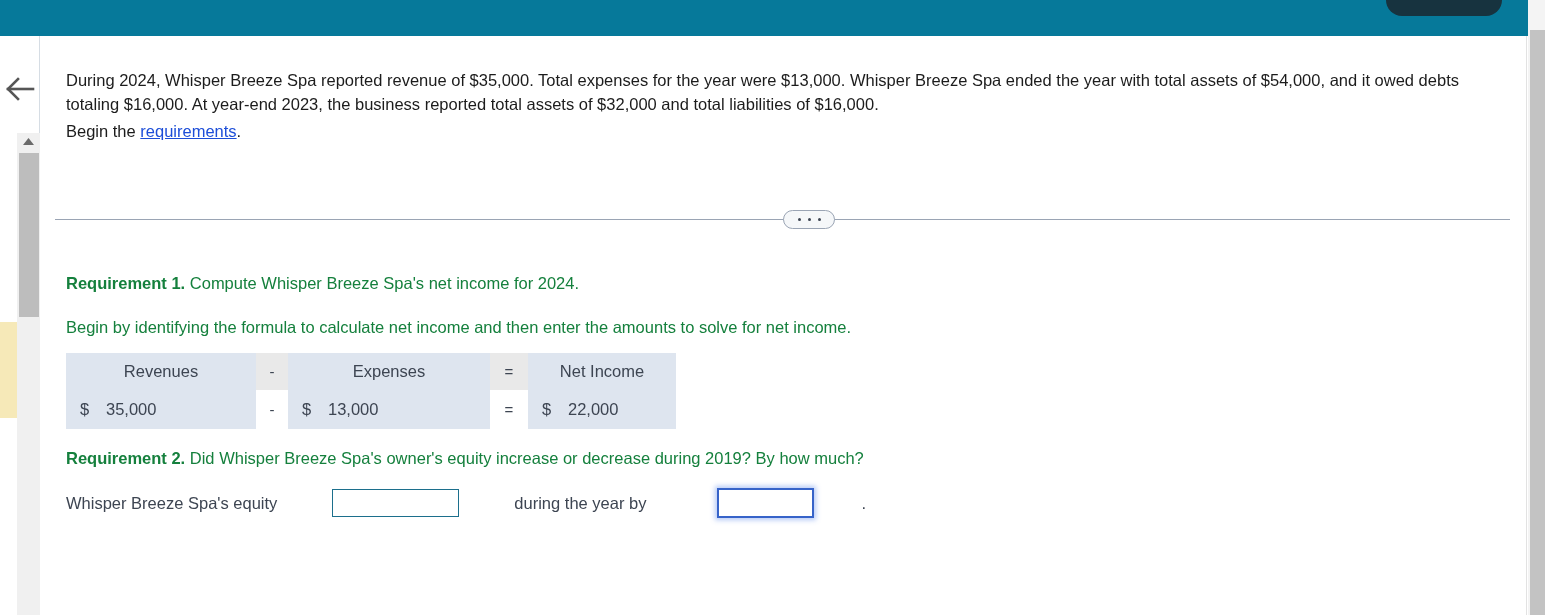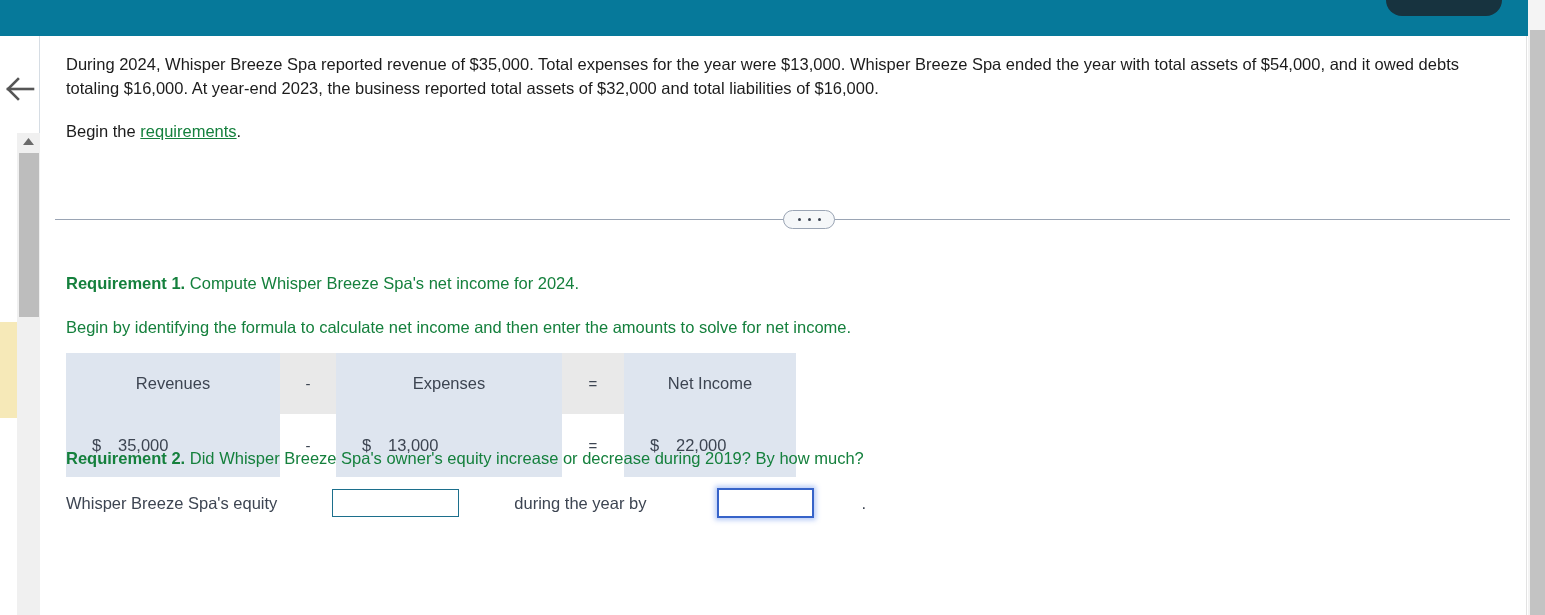--- a/index.html
+++ b/index.html
@@ -137,29 +137,29 @@
   }
 
   .para {
     position: absolute;
     font-size: 16.5px;
     color: #1c1c1c;
     line-height: 24px;
   }
   #problem-text {
     left: 25px;
-    top: 16px;
+    top: 32px;
     width: 1435px;
   }
   #read-line {
     left: 25px;
     top: 83px;
   }
   #read-link {
-    color: #15803d;
+    color: #1d4ed8;
     text-decoration: underline;
     cursor: pointer;
   }
 
   
   #divider-wrap {
     position: absolute;
     left: 14px;
     top: 174px;
     width: 1455px;
@@ -212,21 +212,21 @@
   
   #formula-table {
     position: absolute;
     left: 25px;
     top: 317px;
     border-collapse: collapse;
     font-size: 16.5px;
     color: #3d4552;
   }
   #formula-table td {
-    padding: 12px;
+    padding: 0;
     margin: 0;
   }
   .lbl-head {
     background: #dee5ef;
     text-align: center;
     height: 37px;
     vertical-align: middle;
   }
   .op-head {
     background: #e9e9e9;

